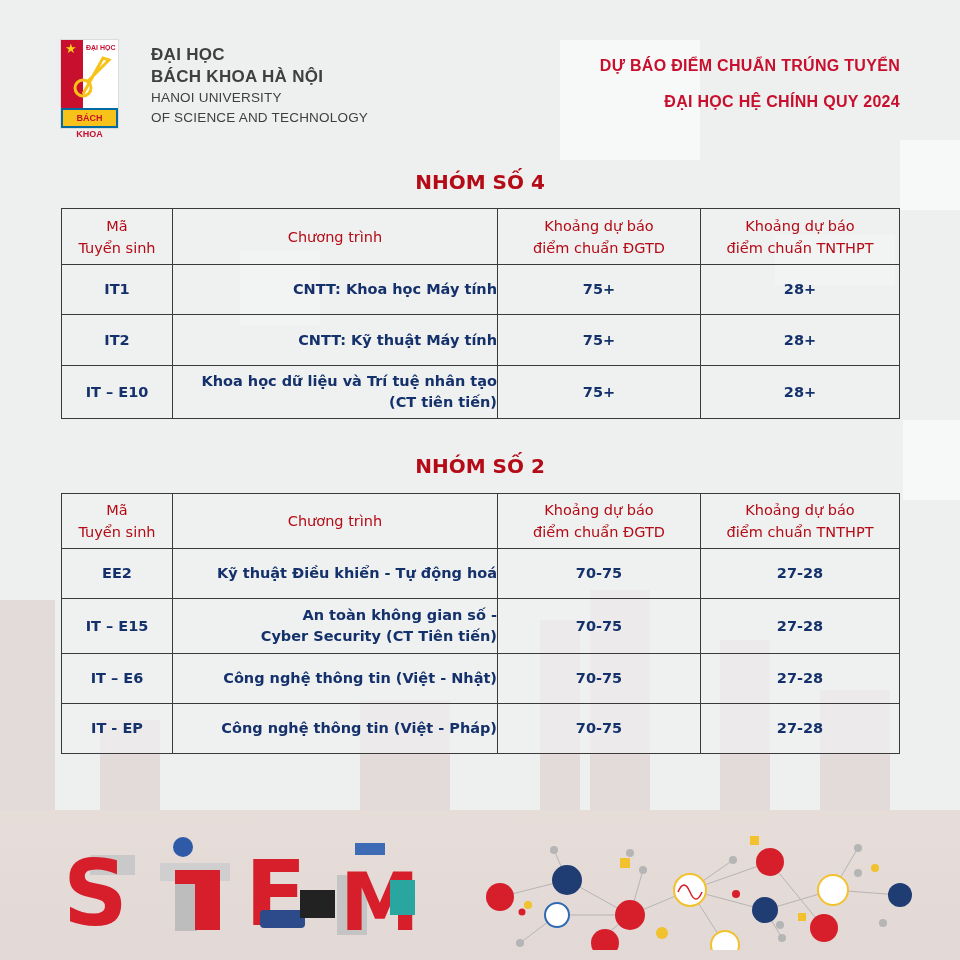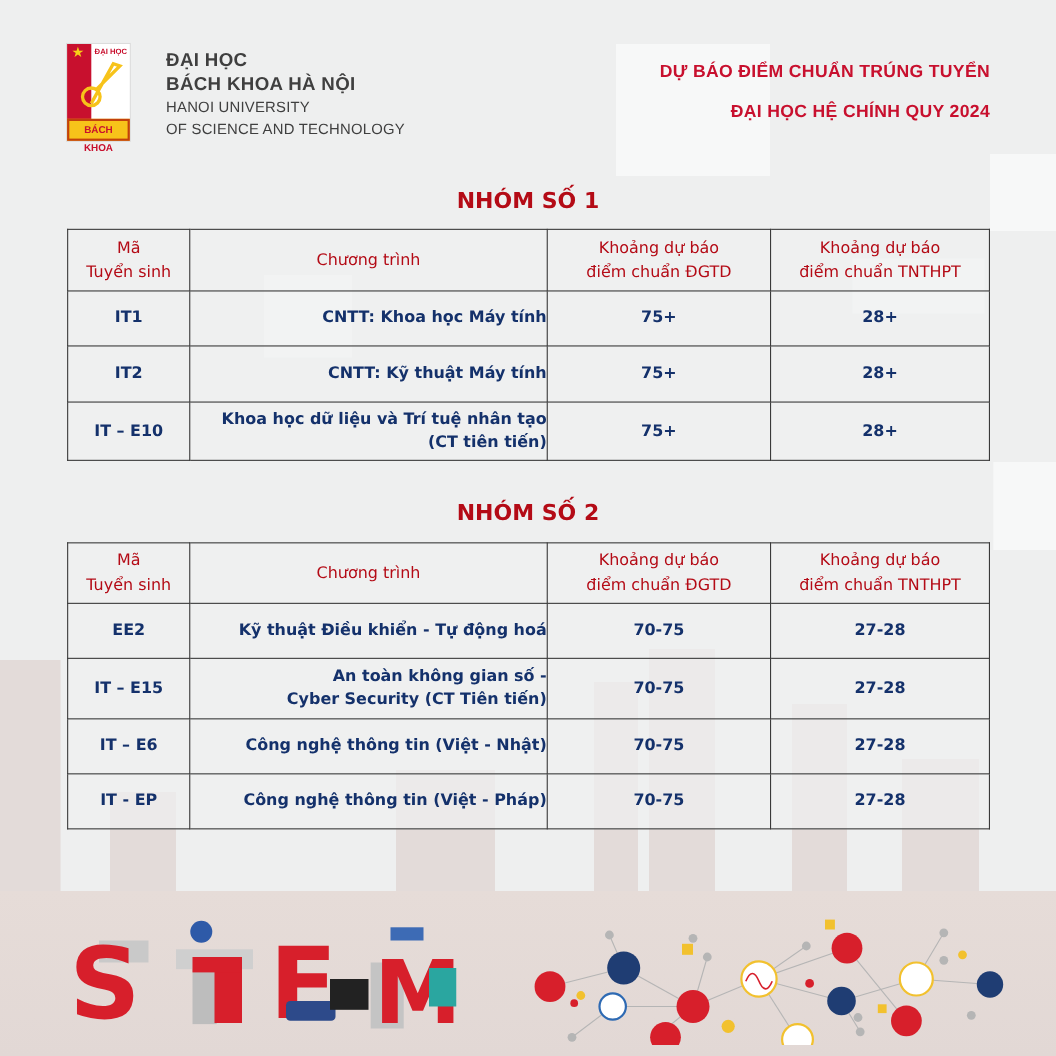--- a/index.html
+++ b/index.html
@@ -18,21 +18,21 @@
   
   .logo {
     position: absolute; left: 60px; top: 39px; width: 59px; height: 90px;
     background: #ffffff; border: 1px solid #dcdcdc;
   }
   .logo .red { position: absolute; left: 0; top: 0; width: 22px; height: 70px; background: #c8102e; }
   .logo .star { position: absolute; left: 4px; top: 2px; color: #f7d117; font-size: 13px; line-height: 13px; }
   .logo .dh { position: absolute; left: 25px; top: 4px; font-size: 7px; font-weight: bold; color: #c8102e; font-family: "Liberation Sans", sans-serif; }
   .logo .bk {
     position: absolute; left: 0; bottom: 0; width: 57px; height: 20px;
-    background: #f7c31a; border: 2px solid #c2410c;
+    background: #f7c31a; border: 2px solid #0369a1;
     color: #c8102e; font-size: 9px; font-weight: bold; text-align: center; line-height: 16px;
     font-family: "Liberation Sans", sans-serif;
   }
   .logo svg { position: absolute; left: 8px; top: 12px; }
   .uni { position: absolute; left: 151px; top: 44px; color: #3f3f3f; font-family: "Liberation Sans", sans-serif; }
   .uni .l1 { font-size: 17px; font-weight: bold; line-height: 22px; letter-spacing: 0.3px; }
   .uni .l2 { font-size: 13.5px; line-height: 20px; letter-spacing: 0.2px; }
   .title {
     position: absolute; right: 60px; top: 48px; text-align: right;
     color: #c8102e; font-family: "Liberation Sans", sans-serif; font-weight: bold;
@@ -90,21 +90,21 @@
   <div class="l1">BÁCH KHOA HÀ NỘI</div>
   <div class="l2">HANOI UNIVERSITY</div>
   <div class="l2">OF SCIENCE AND TECHNOLOGY</div>
 </div>
 
 <div class="title">
   <div>DỰ BÁO ĐIỂM CHUẨN TRÚNG TUYỂN</div>
   <div>ĐẠI HỌC HỆ CHÍNH QUY 2024</div>
 </div>
 
-<div class="group-title" style="top:170px;">NHÓM SỐ 1</div>
+<div class="group-title" style="top:170px;">NHÓM SỐ 4</div>
 <table style="top:208px;">
   <colgroup>
       <col class="c1">
       <col class="c2">
       <col class="c3">
       <col class="c4">
     </colgroup>
   <tbody>
       <tr style="height:56px;">
     <th>

